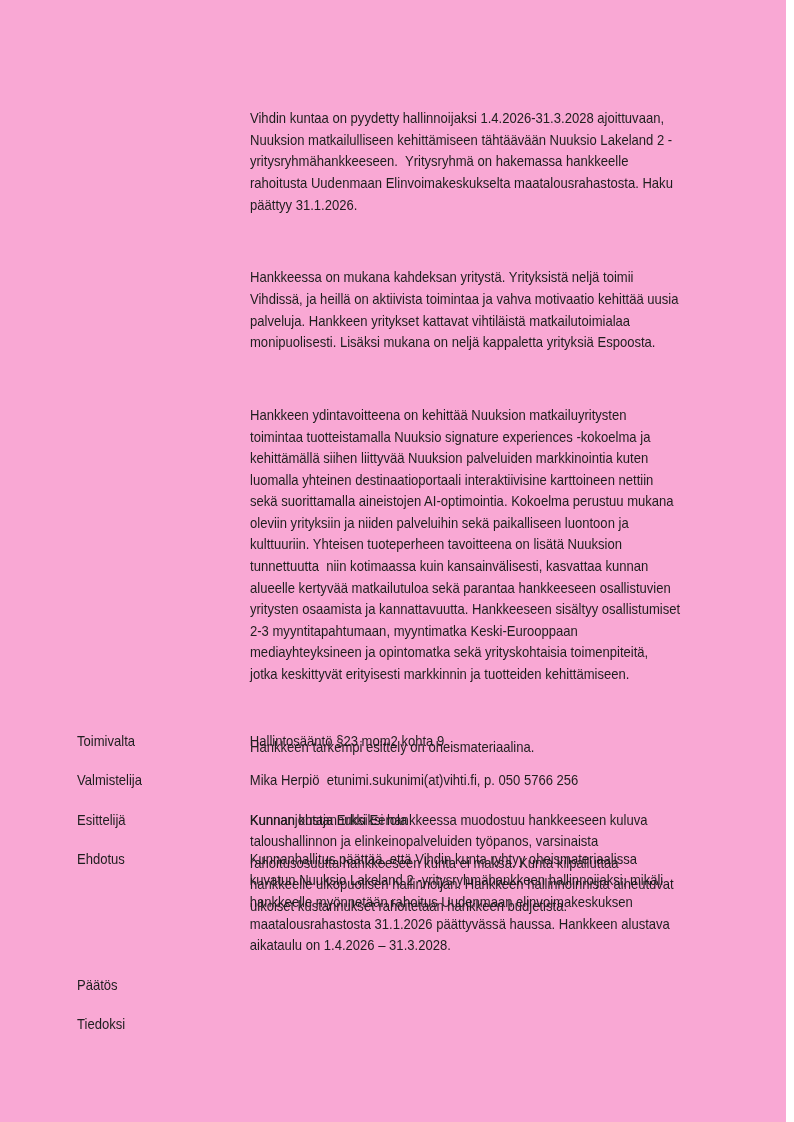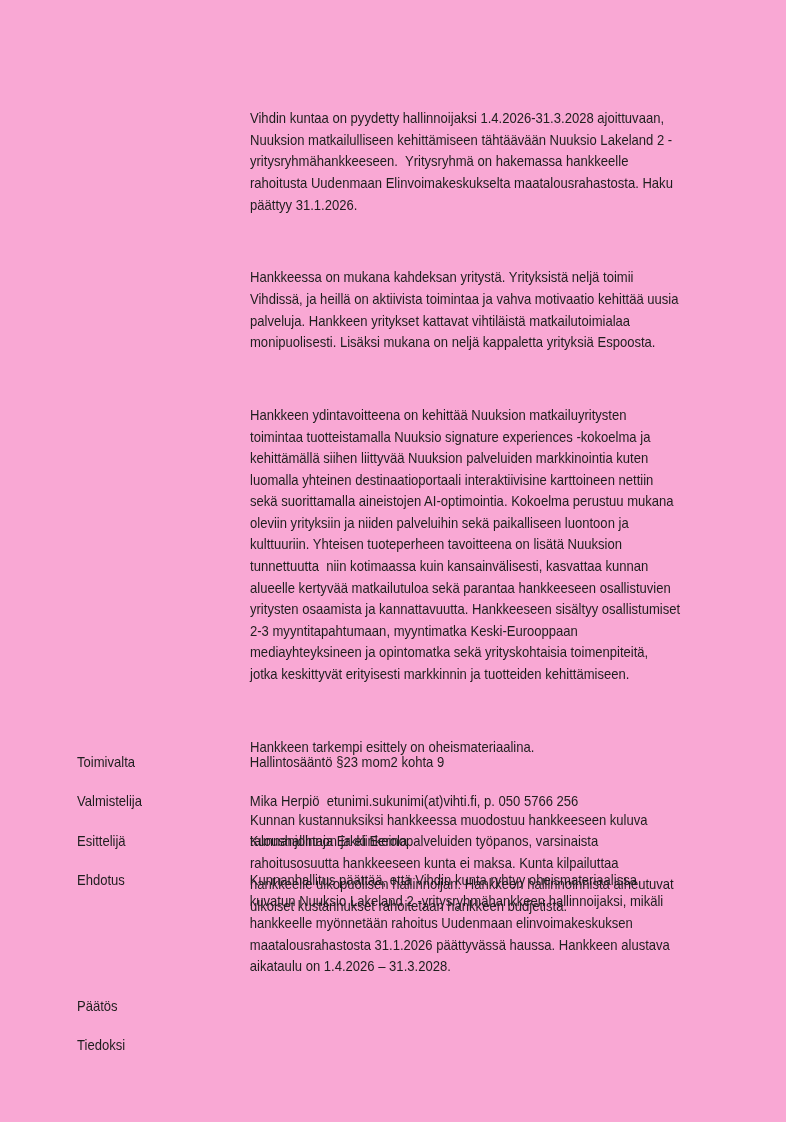--- a/index.html
+++ b/index.html
@@ -29,21 +29,21 @@
     position: absolute;
     left: 250px;
     top: 65px;
   }
   .para {
     margin: 0 0 8px 0;
   }
   .fields {
     position: absolute;
     left: 77px;
-    top: 752px;
+    top: 731px;
   }
   .field-row {
     display: flex;
     align-items: flex-start;
     margin-bottom: 17.7px;
   }
   .field-label {
     flex: 0 0 192px;
     width: 192px;
   }

